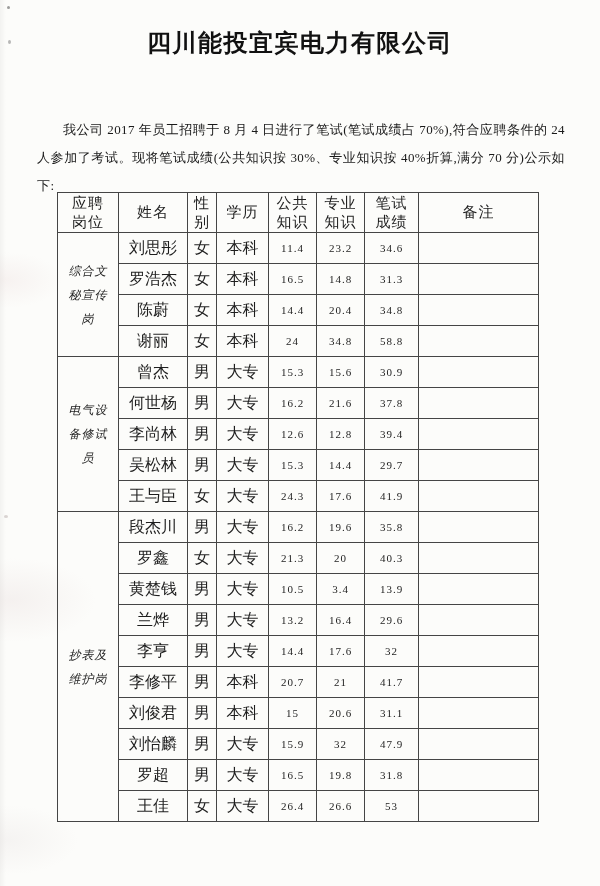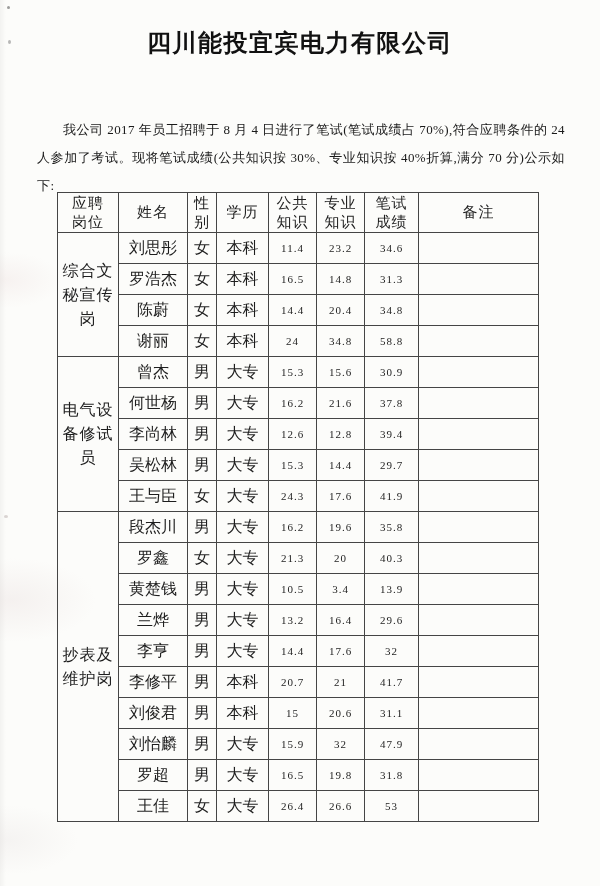--- a/index.html
+++ b/index.html
@@ -65,24 +65,25 @@
   .score-table th {
     height: 40px;
     font-size: 15px;
     line-height: 19px;
     white-space: pre-line;
     letter-spacing: 1px;
   }
   .score-table td { height: 31px; font-size: 16px; }
   .score-table td.num { font-size: 11px; letter-spacing: 1px; font-family: "Liberation Serif", "DejaVu Serif", serif; }
   .score-table td.pos-cell {
-    font-size: 16px;
+    font-size: 12px;
     line-height: 24px;
     white-space: pre-line;
     letter-spacing: 1px;
+    font-style: italic;
   }
   
   .speck { position: absolute; border-radius: 50%; }
   .speck-1 { left: 7px; top: 6px; width: 3px; height: 3px; background: rgba(60,60,60,0.5); }
   .speck-2 { left: 8px; top: 40px; width: 3px; height: 4px; background: rgba(80,80,80,0.4); }
   .speck-3 { left: 4px; top: 515px; width: 4px; height: 3px; background: rgba(140,120,120,0.3); }
 </style>
 </head>
 <body>
 

